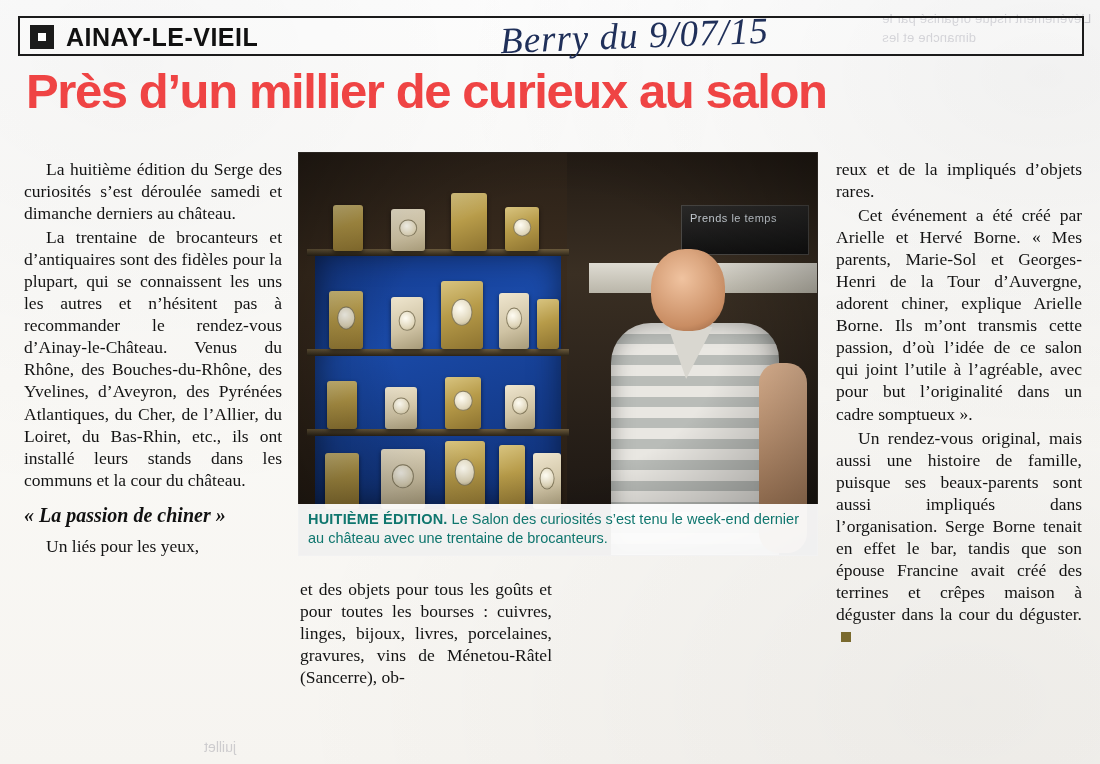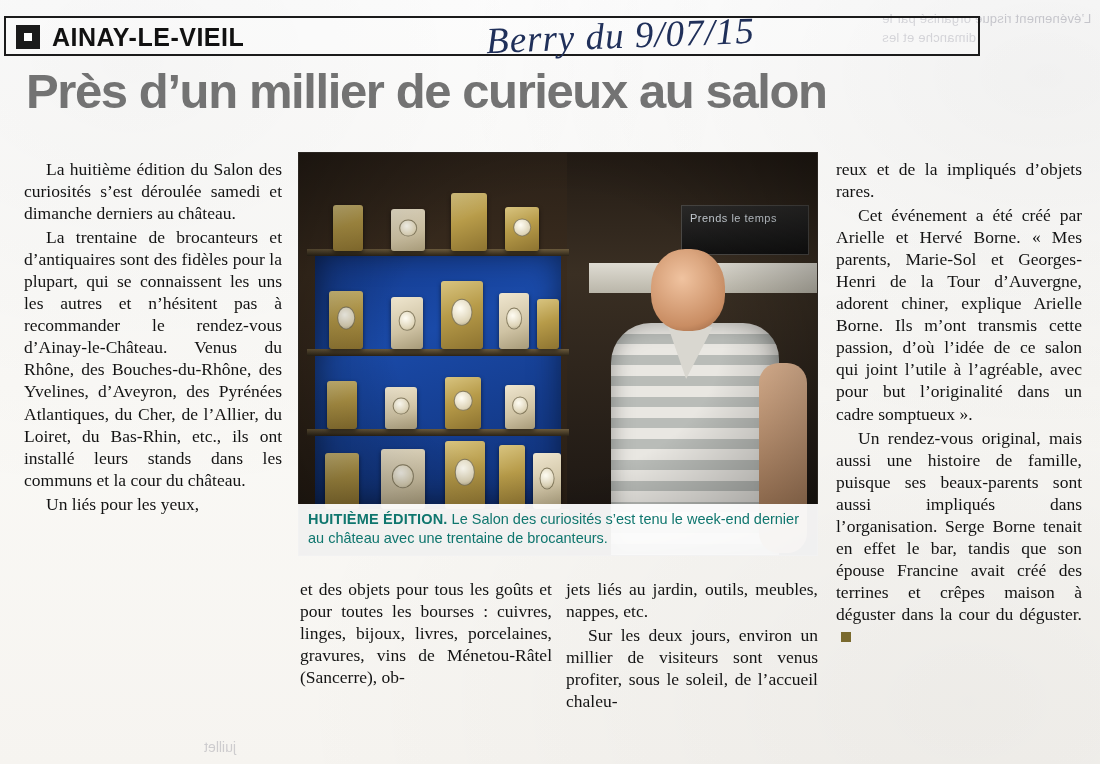--- a/index.html
+++ b/index.html
@@ -57,23 +57,23 @@
     font-family: "Liberation Sans", sans-serif;
     font-size: 14px;
     line-height: 1.5;
     transform: scaleX(-1);
     pointer-events: none;
   }
 
   
   .masthead {
     position: absolute;
-    left: 4px;
+    left: 18px;
     top: 16px;
-    width: 976px;
+    width: 1066px;
     height: 40px;
     border: 2px solid #1b1b1b;
     box-sizing: border-box;
     background: rgba(255,255,255,0.25);
   }
   .masthead-square {
     position: absolute;
     left: 10px;
     top: 7px;
     width: 24px;
@@ -116,21 +116,21 @@
   .headline {
     position: absolute;
     left: 26px;
     top: 66px;
     width: 1050px;
     font-family: "Liberation Sans", sans-serif;
     font-weight: bold;
     font-size: 49px;
     line-height: 1.05;
     letter-spacing: -1.4px;
-    color: #737373;
+    color: #ef4444;
   }
 
   
   .col {
     position: absolute;
     font-family: "Liberation Serif", serif;
     font-size: 17.5px;
     line-height: 1.26;
     text-align: justify;
     color: #131313;
@@ -404,32 +404,29 @@
     <div class="ph-man-head"></div>
 
     <div class="ph-vignette"></div>
   </div>
 
   <div class="caption">
     <b>HUITIÈME ÉDITION.</b><span> Le Salon des curiosités s’est tenu le week-end dernier au château avec une trentaine de brocanteurs.</span>
   </div>
 
   <div class="col" id="col1">
-    <p>La huitième édition du Salon des curiosités s’est déroulée samedi et dimanche derniers au château.</p>
+    <p>La huitième édition du Serge des curiosités s’est déroulée samedi et dimanche derniers au château.</p>
     <p>La trentaine de brocanteurs et d’antiquaires sont des fidèles pour la plupart, qui se connaissent les uns les autres et n’hésitent pas à recommander le rendez-vous d’Ainay-le-Château. Venus du Rhône, des Bouches-du-Rhône, des Yvelines, d’Aveyron, des Pyrénées Atlantiques, du Cher, de l’Allier, du Loiret, du Bas-Rhin, etc., ils ont installé leurs stands dans les communs et la cour du château.</p>
+    <div class="subhead">« La passion de chiner »</div>
     <p>Un liés pour les yeux,</p>
   </div>
 
   <div class="col" id="col2">
     <p class="noindent">et des objets pour tous les goûts et pour toutes les bourses : cuivres, linges, bijoux, livres, porcelaines, gravures, vins de Ménetou-Râtel (Sancerre), ob-</p>
   </div>
 
-  <div class="col" id="col3">
-    <p class="noindent">jets liés au jardin, outils, meubles, nappes, etc.</p>
-    <p>Sur les deux jours, environ un millier de visiteurs sont venus profiter, sous le soleil, de l’accueil chaleu-</p>
-  </div>
 
   <div class="col" id="col4">
     <p class="noindent">reux et de la impliqués d’objets rares.</p>
     <p>Cet événement a été créé par Arielle et Hervé Borne. « Mes parents, Marie-Sol et Georges-Henri de la Tour d’Auvergne, adorent chiner, explique Arielle Borne. Ils m’ont transmis cette passion, d’où l’idée de ce salon qui joint l’utile à l’agréable, avec pour but l’originalité dans un cadre somptueux ».</p>
     <p><span>Un rendez-vous original, mais aussi une histoire de famille, puisque ses beaux-parents sont aussi impliqués dans l’organisation. Serge Borne tenait en effet le bar, tandis que son épouse Francine avait créé des terrines et crêpes maison à déguster dans la cour du déguster.</span><span class="endmark"></span></p>
   </div>
 </div>
 
 </body></html>

